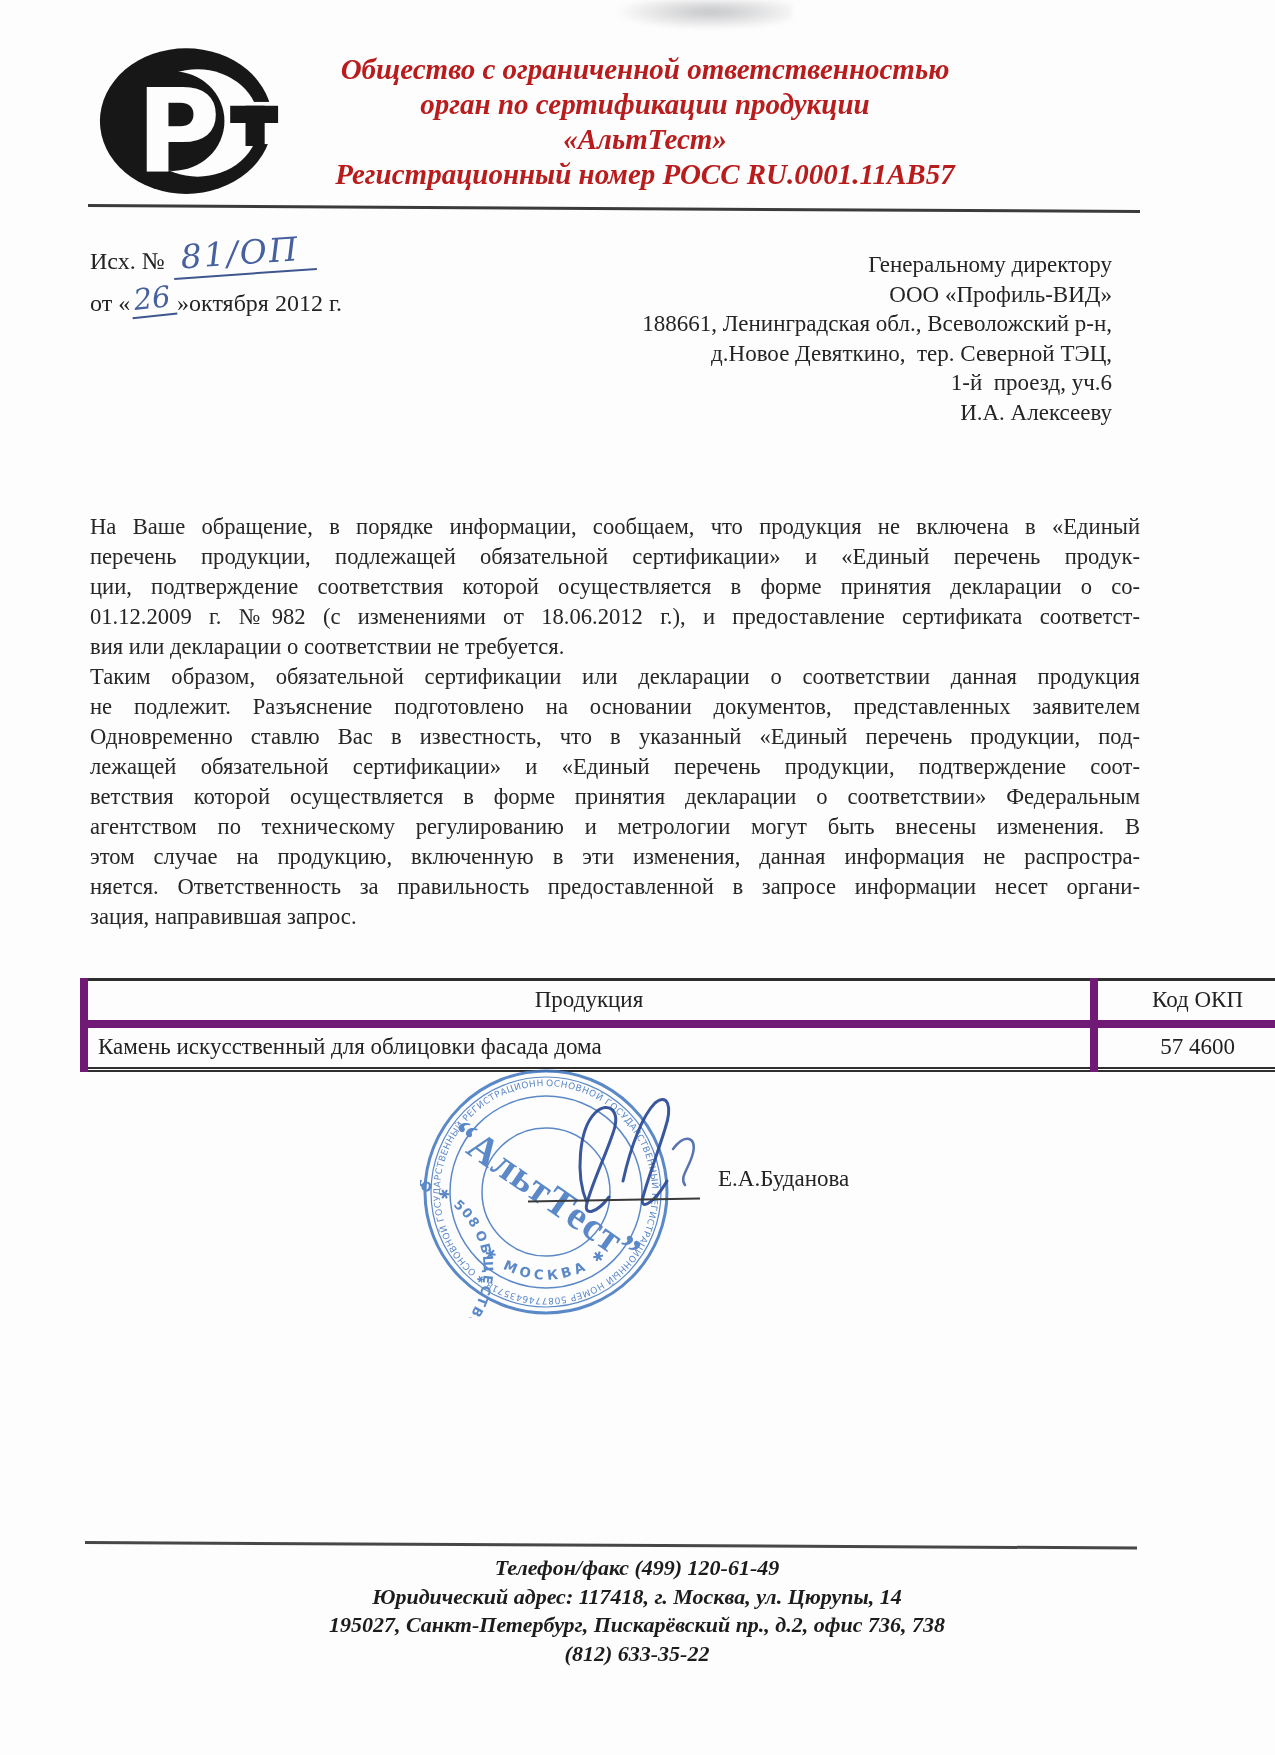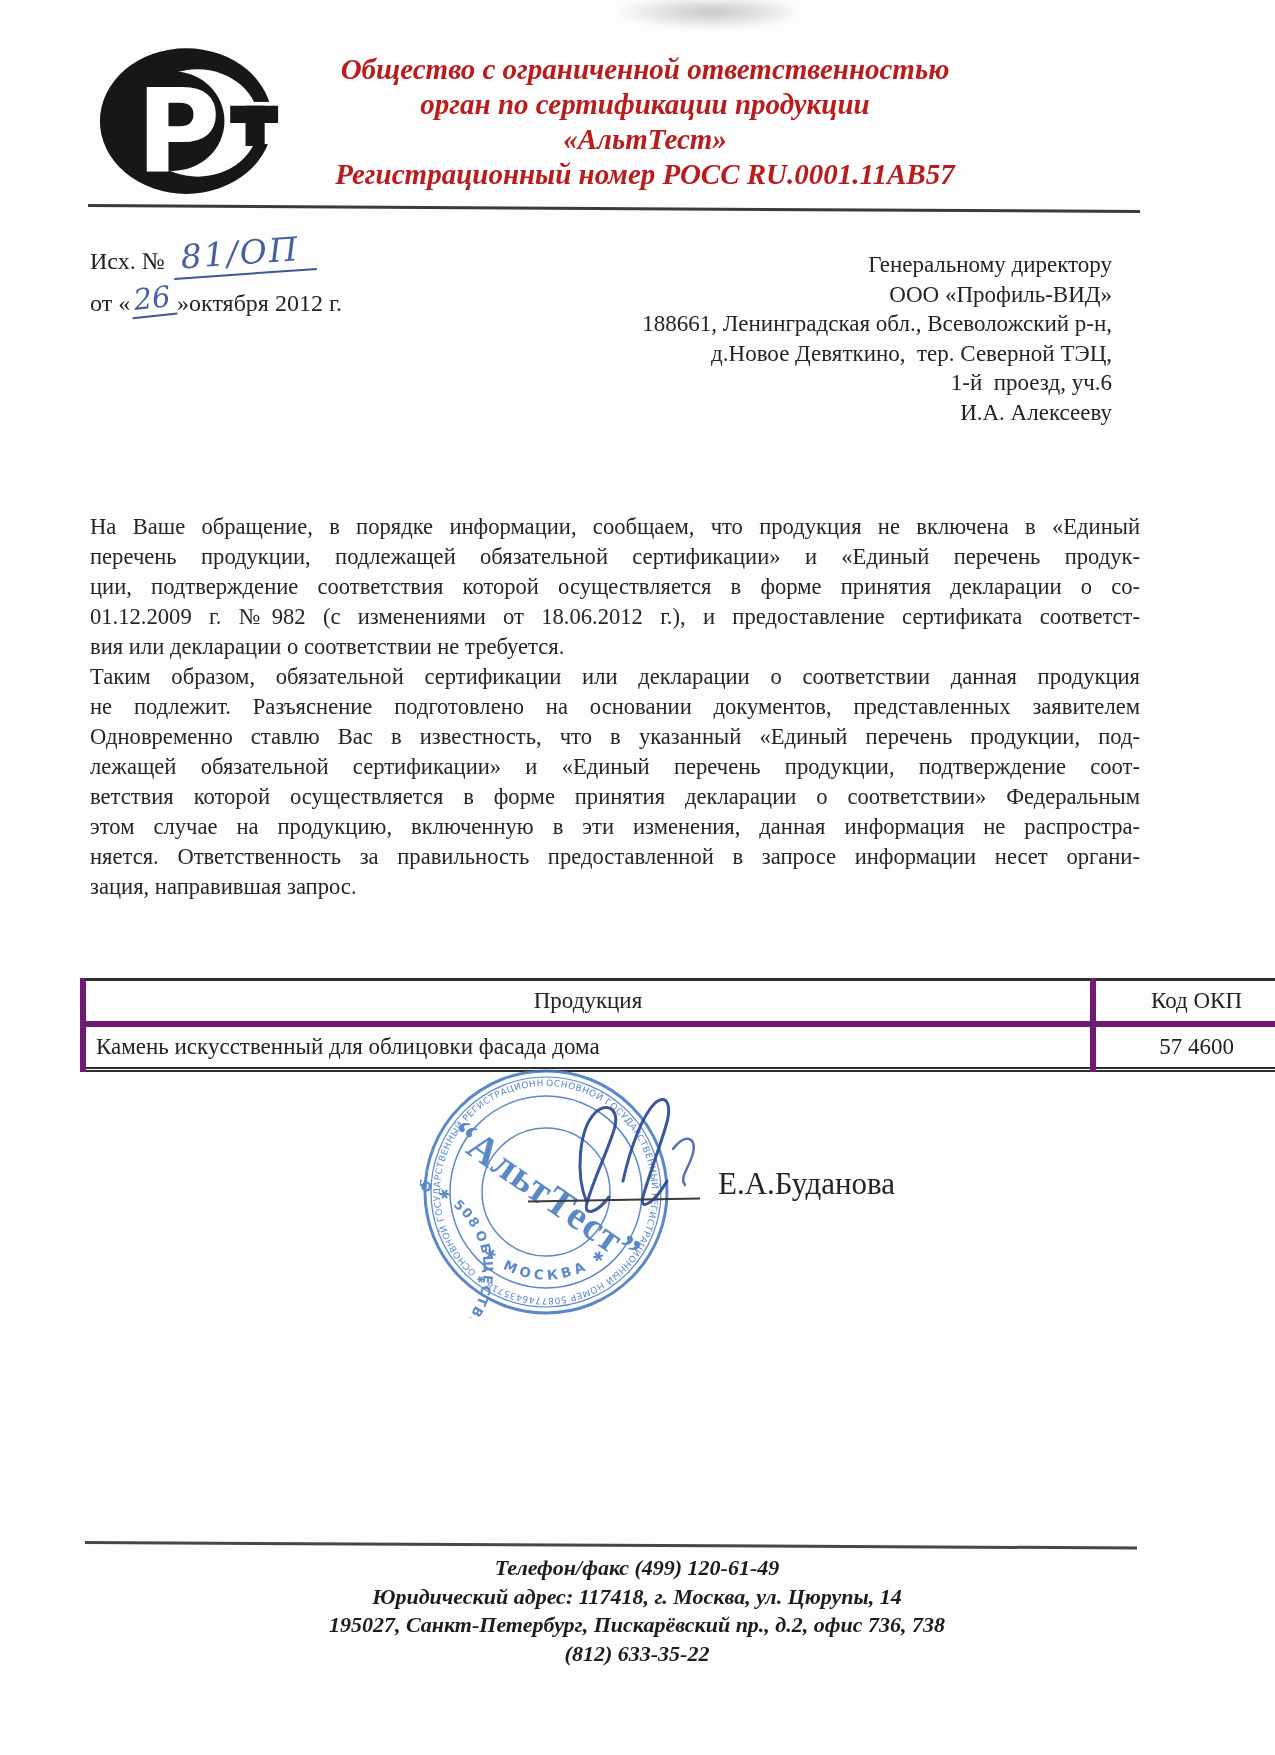--- a/index.html
+++ b/index.html
@@ -40,35 +40,35 @@
   .recipient div { white-space:pre-wrap; }
 
   
   .body-block { left:90px; top:514px; width:1050px; font-size:22.6px; color:#262626; }
   .body-line { height:30px; text-align:justify; text-align-last:justify; white-space:nowrap; }
   .body-line.par-end { text-align-last:left; }
 
   
   .okp-table { left:80px; top:978px; width:1085px; border-collapse:collapse;
     font-size:23px; color:#222; table-layout:fixed; }
-  .okp-table td, .okp-table th { border:6px solid #701a75; font-weight:normal; }
+  .okp-table td, .okp-table th { border:8px solid #701a75; font-weight:normal; }
   .okp-table tr:first-child th { border-top:3px solid #2e2e2e; }
   .okp-table tr:last-child td { border-bottom:5px double #2e2e2e; }
   .th-product { width:1010px; height:44px; text-align:center; }
   .th-code { width:207px; text-align:center; }
   .td-product { height:46px; text-align:left; padding-left:10px; }
   .td-code { text-align:center; }
 
   
   .stamp { left:420px; top:1066px; width:252px; height:252px; opacity:.9; }
   .sig-scribble { left:535px; top:1085px; width:190px; height:140px; }
   .sig-underline { left:528px; top:1199px; width:172px; height:2px; background:#3a3a3a;
     transform:rotate(-1deg); }
   .sig-title { left:90px; top:1166px; font-size:23px; white-space:nowrap; }
-  .sig-name { left:718px; top:1166px; font-size:31px; white-space:nowrap; }
+  .sig-name { left:718px; top:1166px; font-size:23px; white-space:nowrap; }
 
   
   .footer { left:137px; top:1554px; width:1000px; text-align:center;
     font-size:22px; font-weight:bold; font-style:italic; line-height:28.5px; color:#1c1c1c; }
 </style>
 </head>
 <body>
 
 <div class="page">
 
@@ -113,20 +113,21 @@
       <div class="body-line">На Ваше обращение, в порядке информации, сообщаем, что продукция не включена в «Единый</div>
       <div class="body-line">перечень продукции, подлежащей обязательной сертификации» и «Единый перечень продук-</div>
       <div class="body-line">ции, подтверждение соответствия которой осуществляется в форме принятия декларации о со-</div>
       <div class="body-line">01.12.2009 г. №982 (с изменениями от 18.06.2012 г.), и предоставление сертификата соответст-</div>
       <div class="body-line par-end">вия или декларации о соответствии не требуется.</div>
       <div class="body-line">Таким образом, обязательной сертификации или декларации о соответствии данная продукция</div>
       <div class="body-line">не подлежит. Разъяснение подготовлено на основании документов, представленных заявителем</div>
       <div class="body-line">Одновременно ставлю Вас в известность, что в указанный «Единый перечень продукции, под-</div>
       <div class="body-line">лежащей обязательной сертификации» и «Единый перечень продукции, подтверждение соот-</div>
       <div class="body-line">ветствия которой осуществляется в форме принятия декларации о соответствии» Федеральным</div>
+      <div class="body-line">агентством по техническому регулированию и метрологии могут быть внесены изменения. В</div>
       <div class="body-line">этом случае на продукцию, включенную в эти изменения, данная информация не распростра-</div>
       <div class="body-line">няется. Ответственность за правильность предоставленной в запросе информации несет органи-</div>
       <div class="body-line par-end">зация, направившая запрос.</div>
     </div>
 
   <table class="abs okp-table">
     <tbody>
         <tr>
       <th class="th-product">Продукция</th>
       <th class="th-code">Код ОКП</th>

